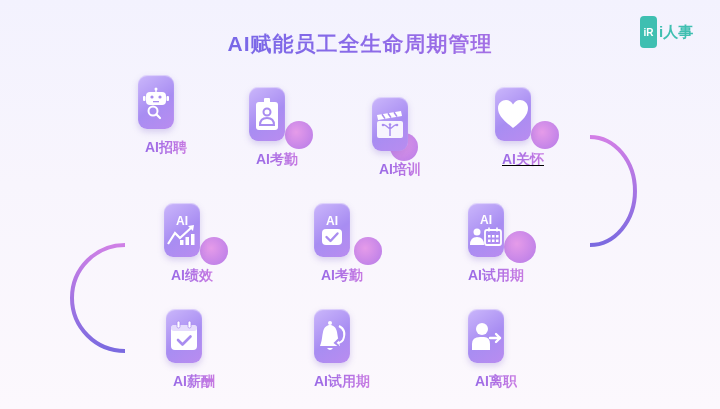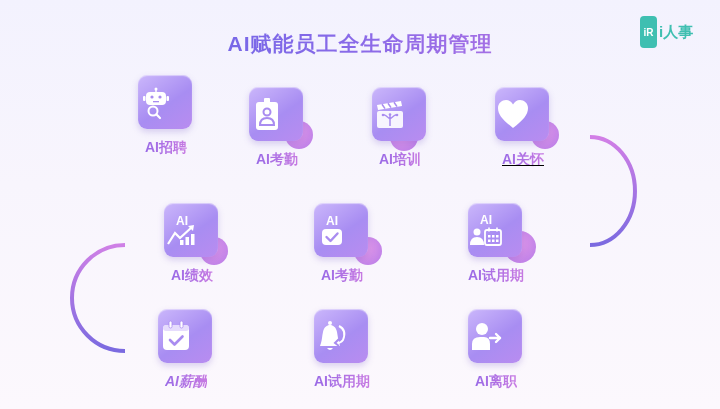--- a/index.html
+++ b/index.html
@@ -21,21 +21,21 @@
   }
   .logo-text { color:#3fbfb1; font-size:15px; font-weight:bold; }
   svg.path { position:absolute; left:0; top:0; }
   .node { position:absolute; width:100px; display:flex; flex-direction:column; align-items:center; }
   .icon-wrap { position:relative; width:56px; height:56px; }
   .blob {
     position:absolute; right:-8px; bottom:-6px; width:28px; height:28px; border-radius:50%;
     background: radial-gradient(circle at 40% 40%, #e59be9, #b57ae8);
   }
   .tile {
-    position:absolute; left:0; top:0; width:54px; height:54px; border-radius:9px;
+    position:absolute; left:0; top:0; width:36px; height:54px; border-radius:9px;
     background: linear-gradient(145deg, #cbb7fb 0%, #a88df2 55%, #b98cf0 100%);
     box-shadow: 0 3px 6px rgba(120,90,200,0.25), inset 0 1px 1px rgba(255,255,255,0.5);
     display:flex; align-items:center; 
   }
   .tile svg { width:36px; height:36px; }
   .label {
     margin-top:8px; font-size:14px; font-weight:bold; white-space:nowrap;
     background: linear-gradient(90deg, #9a6ae6, #c77ae2);
     -webkit-background-clip:text; background-clip:text; color:transparent;
   }
@@ -110,21 +110,21 @@
         <rect x="15" y="2" width="6" height="5" rx="1" fill="#fff"></rect>
         <rect x="7" y="6" width="22" height="28" rx="3" fill="#fff"></rect>
         <circle cx="18" cy="16" r="3.5" fill="none" stroke="#a98cf0" stroke-width="2"></circle>
         <path d="M11 29 Q11 22 18 22 Q25 22 25 29 Z" fill="none" stroke="#a98cf0" stroke-width="2"></path>
       </svg>
     </div>
   </div>
   <div class="label">AI考勤</div>
 </div>
 
-<div class="node" style="left:350px;top:87px;">
+<div class="node" style="left:350px;top:97px;">
   <div class="icon-wrap">
     <div class="blob" style="right:10px;bottom:-8px;"></div>
     <div class="tile">
       <svg viewBox="0 0 36 36">
         <path d="M5 9 L29 5 L30 10 L6 14 Z" fill="#fff"></path>
         <path d="M10 8.3 L13 12.6 M16 7.3 L19 11.6 M22 6.3 L25 10.6" stroke="#a98cf0" stroke-width="1.6"></path>
         <rect x="5" y="15" width="26" height="17" rx="2" fill="#fff" opacity="0.9"></rect>
         <path d="M18 30 L18 23 M18 23 L13 19 M18 23 L23 19 M13 19 L11 19 M23 19 L25 19 M18 23 L18 19" stroke="#a98cf0" stroke-width="1.5" fill="none"></path>
         <circle cx="11" cy="19" r="1.3" fill="#a98cf0"></circle>
           <circle cx="25" cy="19" r="1.3" fill="#a98cf0"></circle>
@@ -194,21 +194,21 @@
           <rect x="28" y="23" width="2.5" height="2.5" fill="#fff"></rect>
         <rect x="20" y="27.5" width="2.5" height="2.5" fill="#fff"></rect>
           <rect x="24" y="27.5" width="2.5" height="2.5" fill="#fff"></rect>
           <rect x="28" y="27.5" width="2.5" height="2.5" fill="#fff"></rect>
       </svg>
     </div>
   </div>
   <div class="label">AI试用期</div>
 </div>
 
-<div class="node" style="left:136px;top:309px;font-style:italic;">
+<div class="node" style="left:144px;top:309px;">
   <div class="icon-wrap">
     <div class="tile">
       <svg viewBox="0 0 36 36">
         <rect x="5" y="7" width="26" height="25" rx="4" fill="#fff"></rect>
         <rect x="5" y="7" width="26" height="6" rx="3" fill="#e6dcfd"></rect>
         <rect x="11" y="3" width="3" height="7" rx="1.5" fill="#fff" stroke="#a98cf0" stroke-width="0.8"></rect>
         <rect x="22" y="3" width="3" height="7" rx="1.5" fill="#fff" stroke="#a98cf0" stroke-width="0.8"></rect>
         <path d="M12 22 L16.5 26.5 L24.5 18.5" stroke="#a98cf0" stroke-width="2.6" fill="none" stroke-linecap="round" stroke-linejoin="round"></path>
       </svg>
     </div>

